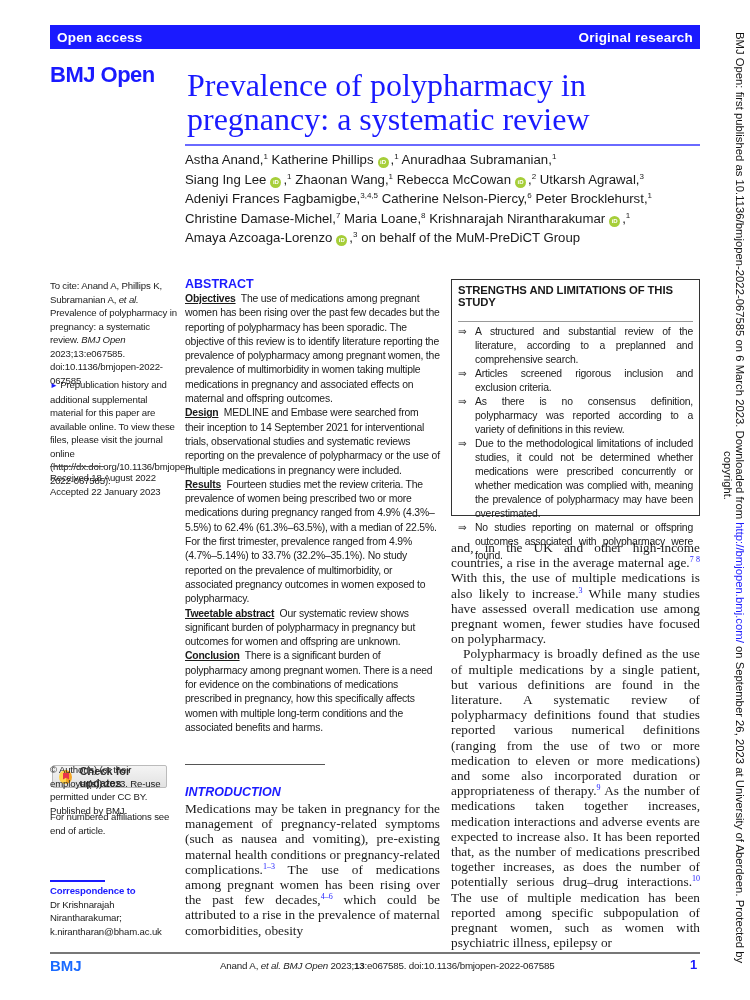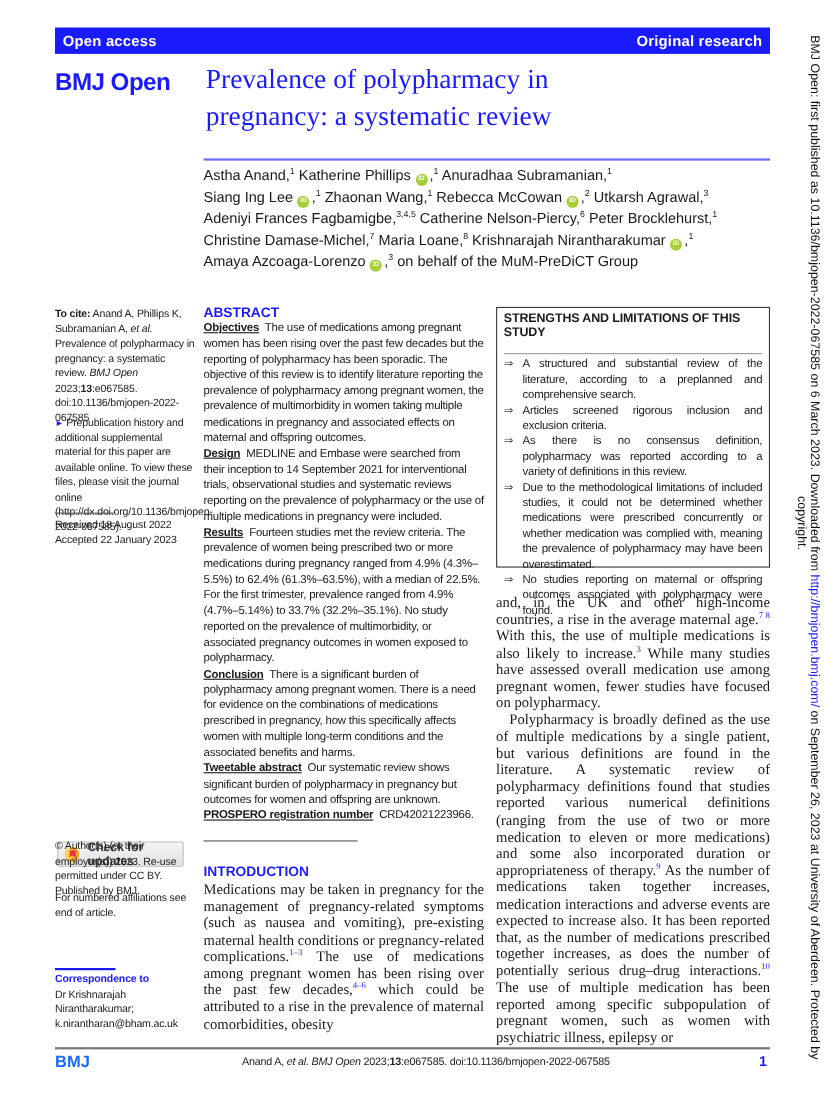--- a/index.html
+++ b/index.html
@@ -10,37 +10,37 @@
     position: absolute; left: 50px; top: 25px; width: 650px; height: 23px;
     background: #1a1aff; color: #fff; display: flex; justify-content: space-between;
     align-items: center; padding: 12px 7px; font-weight: bold; font-size: 13.5px;
     font-family: "Liberation Sans", sans-serif; letter-spacing: 0.2px;
   }
   .logo {
     position: absolute; left: 50px; top: 62px; color: #1a1aff; font-weight: bold;
     font-size: 22px; font-family: "Liberation Sans", sans-serif; letter-spacing: -0.5px;
   }
   .title {
-    position: absolute; left: 187px; top: 56px; width: 500px; color: #1a1aff;
-    font-family: "Liberation Serif", serif; font-size: 25px; line-height: 34px;
+    position: absolute; left: 187px; top: 68px; width: 500px; color: #1a1aff;
+    font-family: "Liberation Serif", serif; font-size: 32px; line-height: 34px;
   }
   .title-rule { position: absolute; left: 185px; top: 144px; width: 515px; height: 2px; background: #6a6aff; }
   .authors {
     position: absolute; left: 185px; top: 150px; width: 515px;
     font-size: 13.2px; line-height: 19.5px; color: #1a1a1a;
   }
   .authors sup { font-size: 8px; vertical-align: super; line-height: 0; }
   .orcid {
     display: inline-block; width: 11px; height: 11px; border-radius: 50%;
     background: #a6ce39; color: #fff; font-size: 6px; line-height: 11px; text-align: center;
     vertical-align: 0px; margin: 0 2px 0 4px; font-weight: bold;
   }
 
   .side { position: absolute; left: 50px; width: 128px; font-family: "Liberation Sans", sans-serif; font-size: 9.6px; line-height: 13.5px; color: #222; letter-spacing: -0.15px; }
-  .side b { font-weight: bold; text-align: center; }
+  .side b { font-weight: normal; text-align: center; }
   .side .tri { color: #1a1aff; font-size: 8px; }
   .side-rule { position: absolute; left: 50px; width: 55px; height: 1px; background: #555; }
   .side-rule.blue { background: #1a1aff; height: 1.5px; }
   .cfu {
     position: absolute; left: 52px; top: 765px; width: 115px; height: 23px;
     border: 1px solid #bbb; border-radius: 2px; background: linear-gradient(#f4f4f4, #e2e2e2);
     display: flex; align-items: center; padding-left: 6px; font-size: 11px; font-weight: bold; color: #333;
   }
   .cfu-icon {
     width: 14px; height: 14px; border-radius: 50%; margin-right: 8px; position: relative;
@@ -50,21 +50,21 @@
     content: ""; position: absolute; left: 4px; top: 3px; width: 6px; height: 7px; background: #e8324a;
     clip-path: polygon(0 0, 100% 0, 100% 100%, 50% 75%, 0 100%);
   }
   .corr-head { color: #1a1aff; font-weight: bold; }
 
   .abstract { position: absolute; left: 185px; top: 277px; width: 255px; font-size: 10.4px; line-height: 14.3px; color: #1a1a1a; letter-spacing: -0.2px; }
   .sec-head { color: #1a1aff; font-weight: bold; font-size: 12.5px; line-height: 15px; letter-spacing: 0; }
   .abstract b { font-weight: bold; text-decoration: underline; }
   .abs-rule { position: absolute; left: 185px; top: 764px; width: 140px; height: 1px; background: #555; }
 
-  .intro-head { position: absolute; left: 185px; top: 785px; }
+  .intro-head { position: absolute; left: 185px; top: 785px; font-style: italic; }
   .intro { position: absolute; left: 185px; top: 801px; width: 255px; font-family: "Liberation Serif", serif; font-size: 13.3px; line-height: 15.2px; text-align: justify; color: #1a1a1a; }
   .ref { color: #1a1aff; font-size: 8px; vertical-align: super; line-height: 0; }
 
   .box { position: absolute; left: 451px; top: 279px; width: 249px; height: 237px; border: 1px solid #333; padding: 4px 6px; }
   .box-title { font-weight: bold; font-size: 11.3px; letter-spacing: -0.1px; padding-bottom: 13px; border-bottom: 1px solid #999; margin-bottom: 3px; }
   .box ul { list-style: none; }
   .box li { position: relative; padding-left: 17px; font-size: 10.4px; line-height: 14px; text-align: justify; letter-spacing: -0.2px; }
   .box li .arr { position: absolute; left: 0; top: 0; color: #444; }
 
   .rcol { position: absolute; left: 451px; top: 540px; width: 249px; font-family: "Liberation Serif", serif; font-size: 13.3px; line-height: 15.2px; text-align: justify; color: #1a1a1a; }
@@ -139,23 +139,22 @@
   <div class="corr-head">Correspondence to</div>
   <div>Dr Krishnarajah Nirantharakumar;</div>
   <div>k.nirantharan@bham.ac.uk</div>
 </div>
 
 <div class="abstract">
   <div class="sec-head">ABSTRACT</div>
   <div><b>Objectives</b>&nbsp; <span>The use of medications among pregnant women has been rising over the past few decades but the reporting of polypharmacy has been sporadic. The objective of this review is to identify literature reporting the prevalence of polypharmacy among pregnant women, the prevalence of multimorbidity in women taking multiple medications in pregnancy and associated effects on maternal and offspring outcomes.</span></div>
   <div><b>Design</b>&nbsp; <span>MEDLINE and Embase were searched from their inception to 14 September 2021 for interventional trials, observational studies and systematic reviews reporting on the prevalence of polypharmacy or the use of multiple medications in pregnancy were included.</span></div>
   <div><b>Results</b>&nbsp; <span>Fourteen studies met the review criteria. The prevalence of women being prescribed two or more medications during pregnancy ranged from 4.9% (4.3%–5.5%) to 62.4% (61.3%–63.5%), with a median of 22.5%. For the first trimester, prevalence ranged from 4.9% (4.7%–5.14%) to 33.7% (32.2%–35.1%). No study reported on the prevalence of multimorbidity, or associated pregnancy outcomes in women exposed to polypharmacy.</span></div>
+  <div><b>Tweetable abstract</b>&nbsp; <span>Our systematic review shows significant burden of polypharmacy in pregnancy but outcomes for women and offspring are unknown.</span></div>
   <div><b>Conclusion</b>&nbsp; <span>There is a significant burden of polypharmacy among pregnant women. There is a need for evidence on the combinations of medications prescribed in pregnancy, how this specifically affects women with multiple long-term conditions and the associated benefits and harms.</span></div>
-  <div><b>Tweetable abstract</b>&nbsp; <span>Our systematic review shows significant burden of polypharmacy in pregnancy but outcomes for women and offspring are unknown.</span></div>
-  <div><b>PROSPERO registration number</b>&nbsp; <span>CRD42021223966.</span></div>
 </div>
 <div class="abs-rule"></div>
 
 <div class="sec-head intro-head">INTRODUCTION</div>
 <div class="intro">
   <span>Medications may be taken in pregnancy for the management of pregnancy-related symptoms (such as nausea and vomiting), pre-existing maternal health conditions or pregnancy-related complications.</span><span class="ref">1–3</span><span> The use of medications among pregnant women has been rising over the past few decades,</span><span class="ref">4–6</span><span> which could be attributed to a rise in the prevalence of maternal comorbidities, obesity</span>
 </div>
 
 <div class="box">
   <div class="box-title">STRENGTHS AND LIMITATIONS OF THIS STUDY</div>

